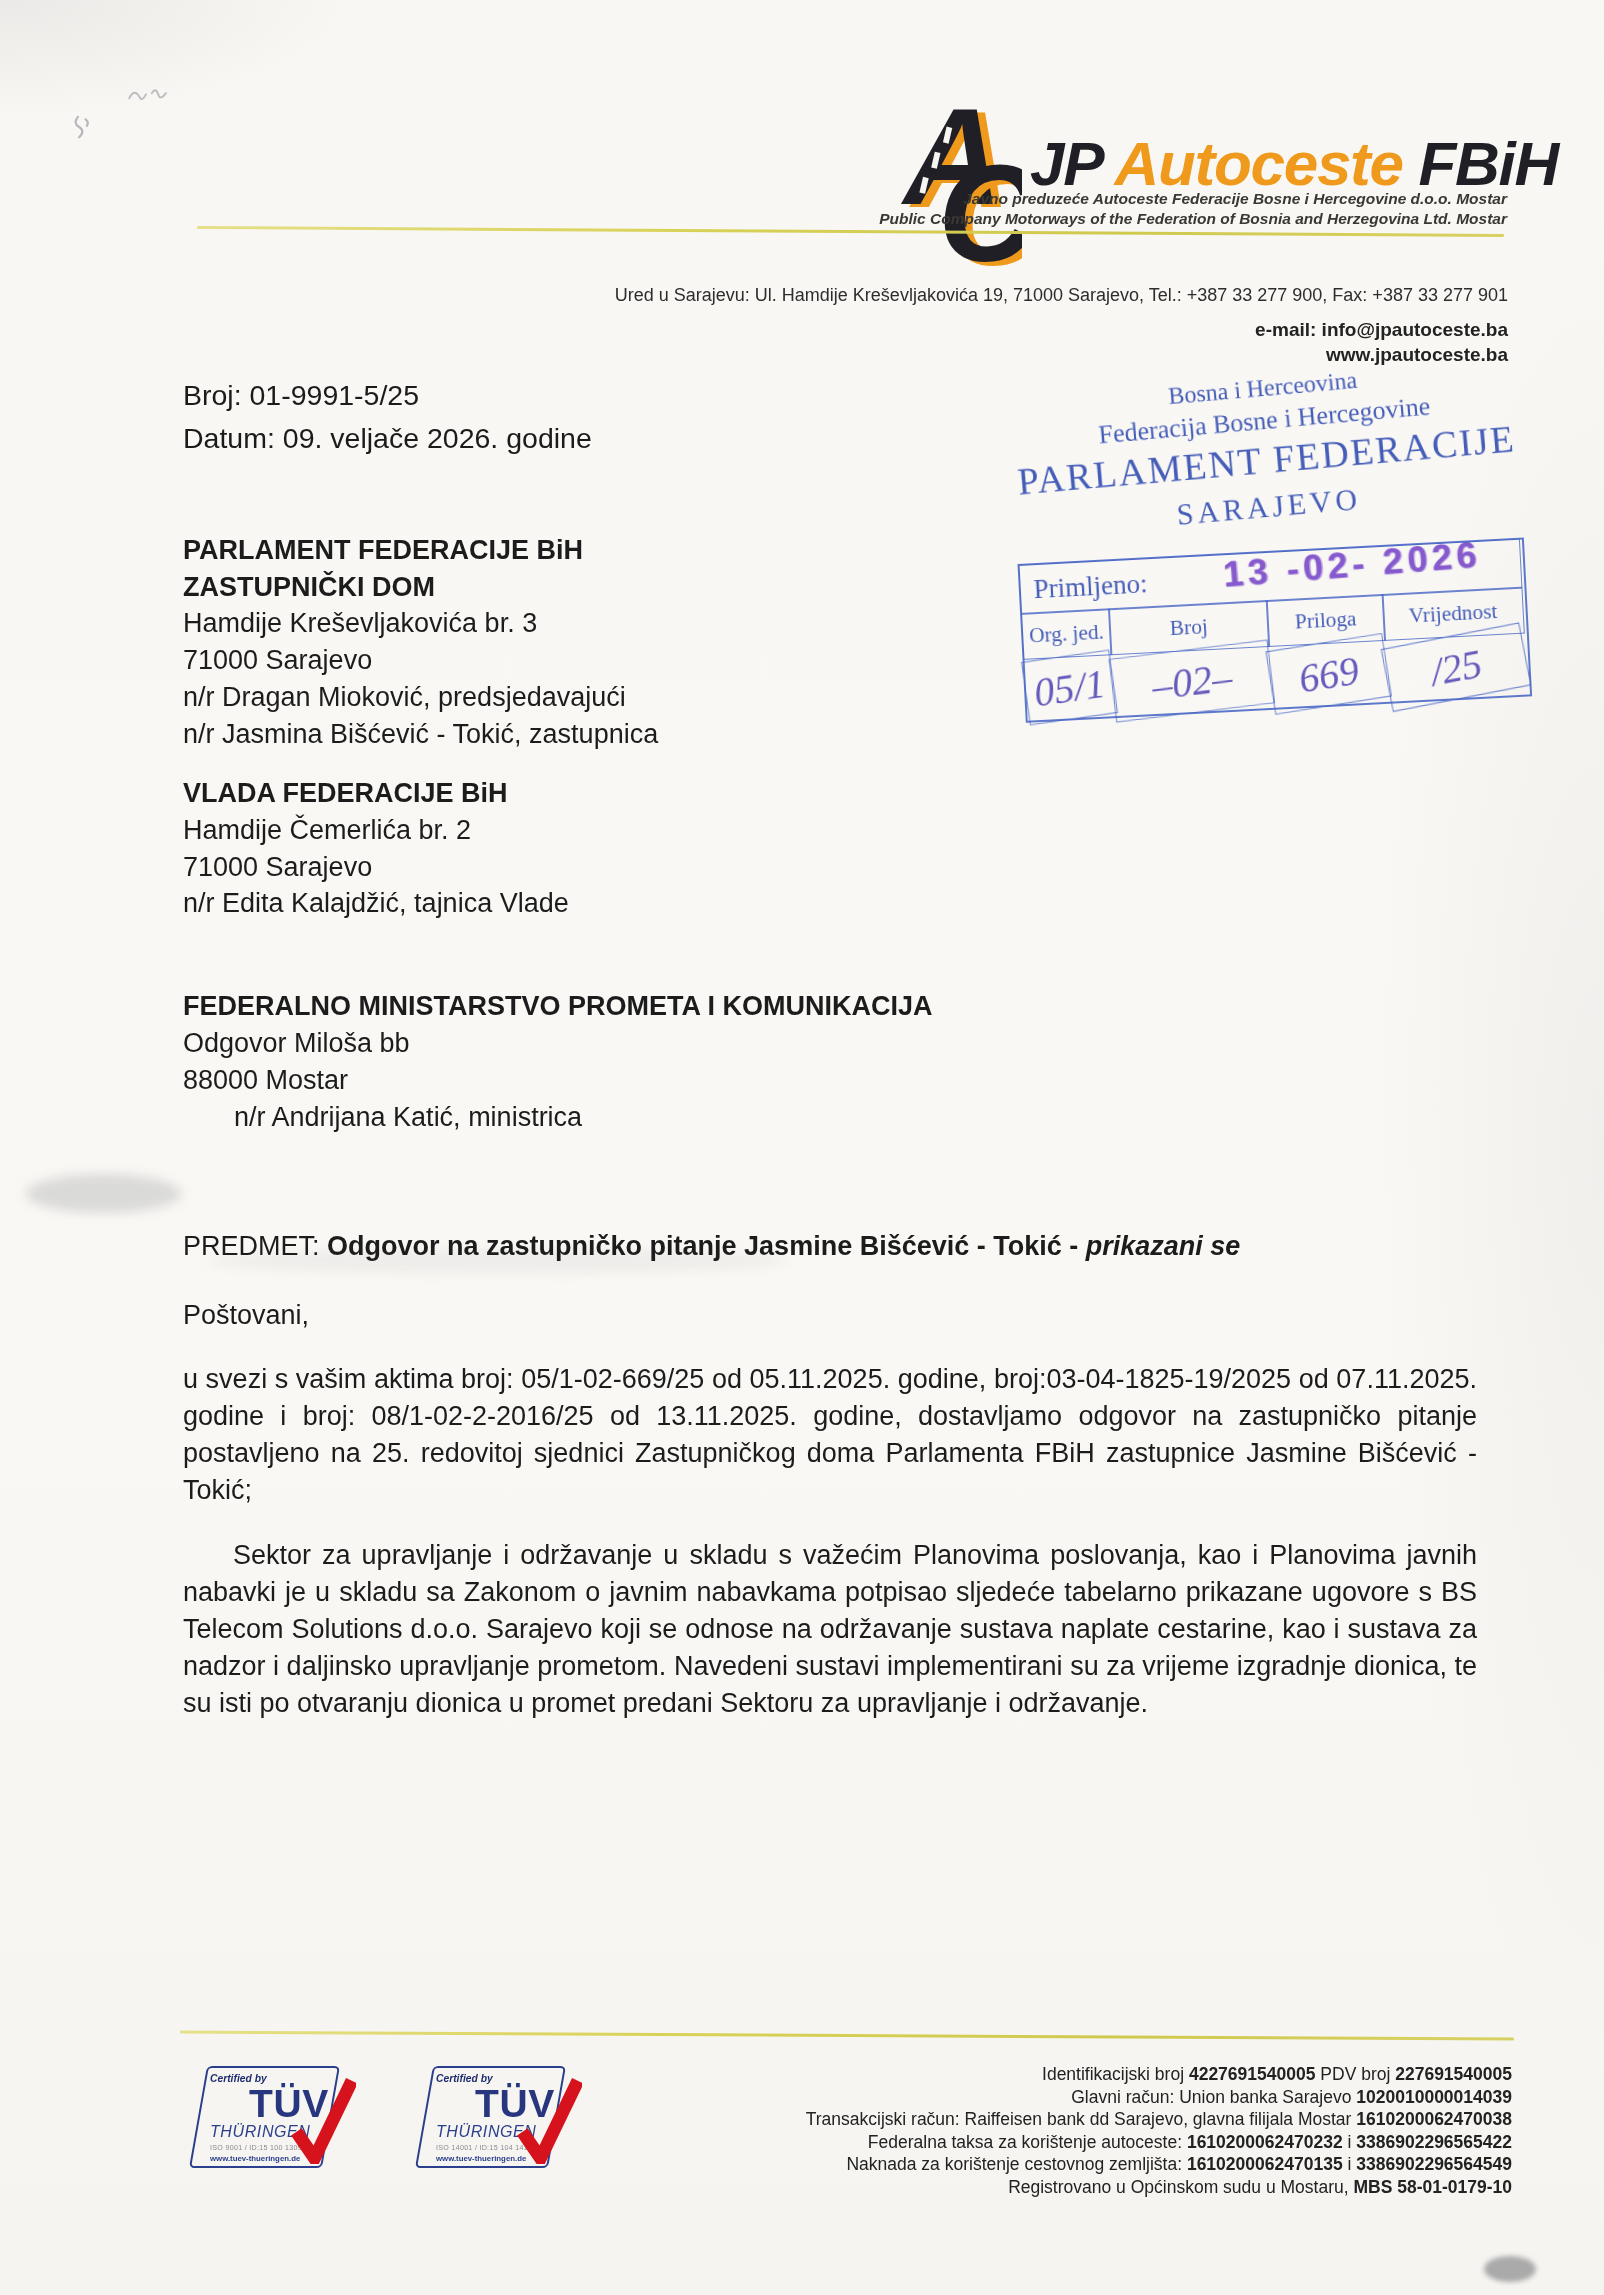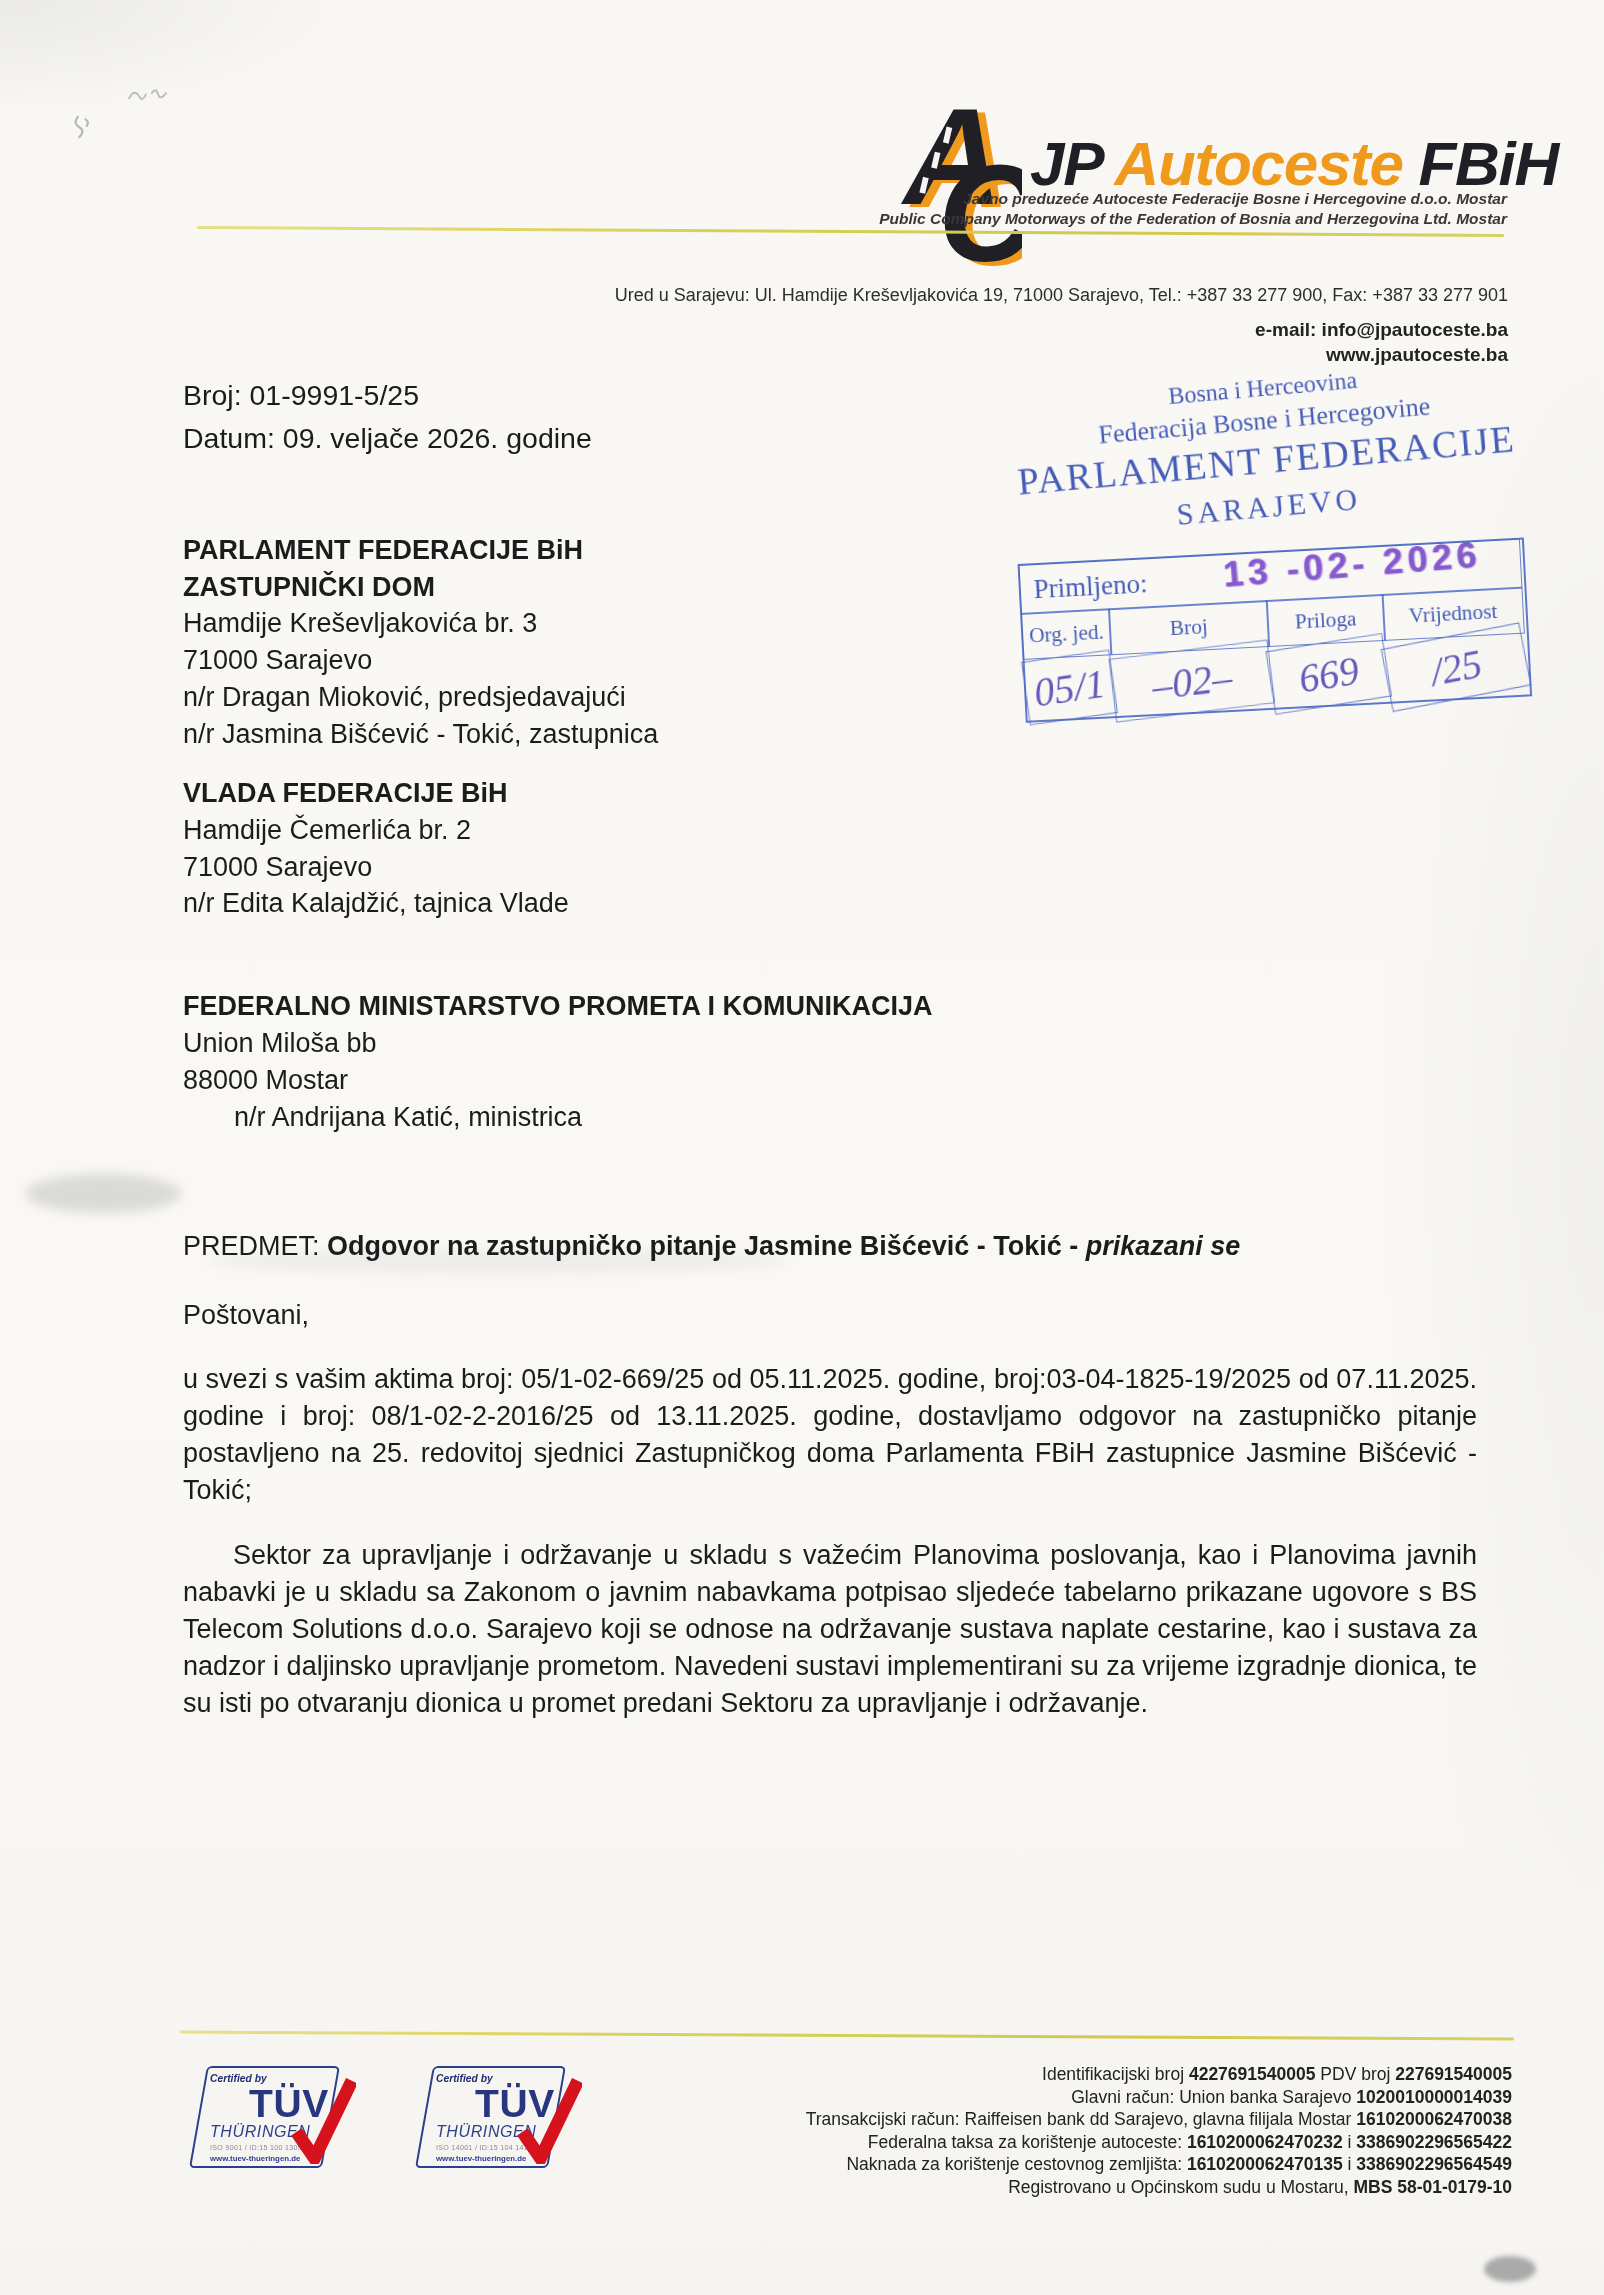--- a/index.html
+++ b/index.html
@@ -128,21 +128,21 @@
   <div class="abs addr" style="left:183px;top:642px;">71000 Sarajevo</div>
   <div class="abs addr" style="left:183px;top:679px;">n/r Dragan Mioković, predsjedavajući</div>
   <div class="abs addr" style="left:183px;top:716px;">n/r Jasmina Bišćević - Tokić, zastupnica</div>
 
   <div class="abs addr b" style="left:183px;top:775px;">VLADA FEDERACIJE BiH</div>
   <div class="abs addr" style="left:183px;top:812px;">Hamdije Čemerlića br. 2</div>
   <div class="abs addr" style="left:183px;top:849px;">71000 Sarajevo</div>
   <div class="abs addr" style="left:183px;top:885px;text-align:right;">n/r Edita Kalajdžić, tajnica Vlade</div>
 
   <div class="abs addr b" style="left:183px;top:988px;">FEDERALNO MINISTARSTVO PROMETA I KOMUNIKACIJA</div>
-  <div class="abs addr" style="left:183px;top:1025px;">Union Miloša bb</div>
+  <div class="abs addr" style="left:183px;top:1025px;">Odgovor Miloša bb</div>
   <div class="abs addr" style="left:183px;top:1062px;">88000 Mostar</div>
   <div class="abs addr" style="left:194px;top:1099px;margin-left:40px;">n/r Andrijana Katić, ministrica</div>
 
   <div class="abs body-par" style="left:183px;top:1228px;text-align:left;"><span>PREDMET: </span><span style="font-weight: bold;">Odgovor na zastupničko pitanje Jasmine Bišćević - Tokić - </span><span style="font-weight: bold; font-style: italic;">prikazani se</span></div>
   <div class="abs addr" style="left:183px;top:1297px;">Poštovani,</div>
 
   <div class="abs body-par" style="left:183px;top:1361px;">u svezi s vašim aktima broj: 05/1-02-669/25 od 05.11.2025. godine, broj:03-04-1825-19/2025 od 07.11.2025. godine i broj: 08/1-02-2-2016/25 od 13.11.2025. godine, dostavljamo odgovor na zastupničko pitanje postavljeno na 25. redovitoj sjednici Zastupničkog doma Parlamenta FBiH zastupnice Jasmine Bišćević -Tokić;</div>
   <div class="abs body-par indent" style="left:183px;top:1537px;">Sektor za upravljanje i održavanje u skladu s važećim Planovima poslovanja, kao i Planovima javnih nabavki je u skladu sa Zakonom o javnim nabavkama potpisao sljedeće tabelarno prikazane ugovore s BS Telecom Solutions d.o.o. Sarajevo koji se odnose na održavanje sustava naplate cestarine, kao i sustava za nadzor i daljinsko upravljanje prometom. Navedeni sustavi implementirani su za vrijeme izgradnje dionica, te su isti po otvaranju dionica u promet predani Sektoru za upravljanje i održavanje.</div>
 
   <div class="abs rule" style="left:180px;top:2034px;width:1334px;transform:rotate(.3deg);"></div>

